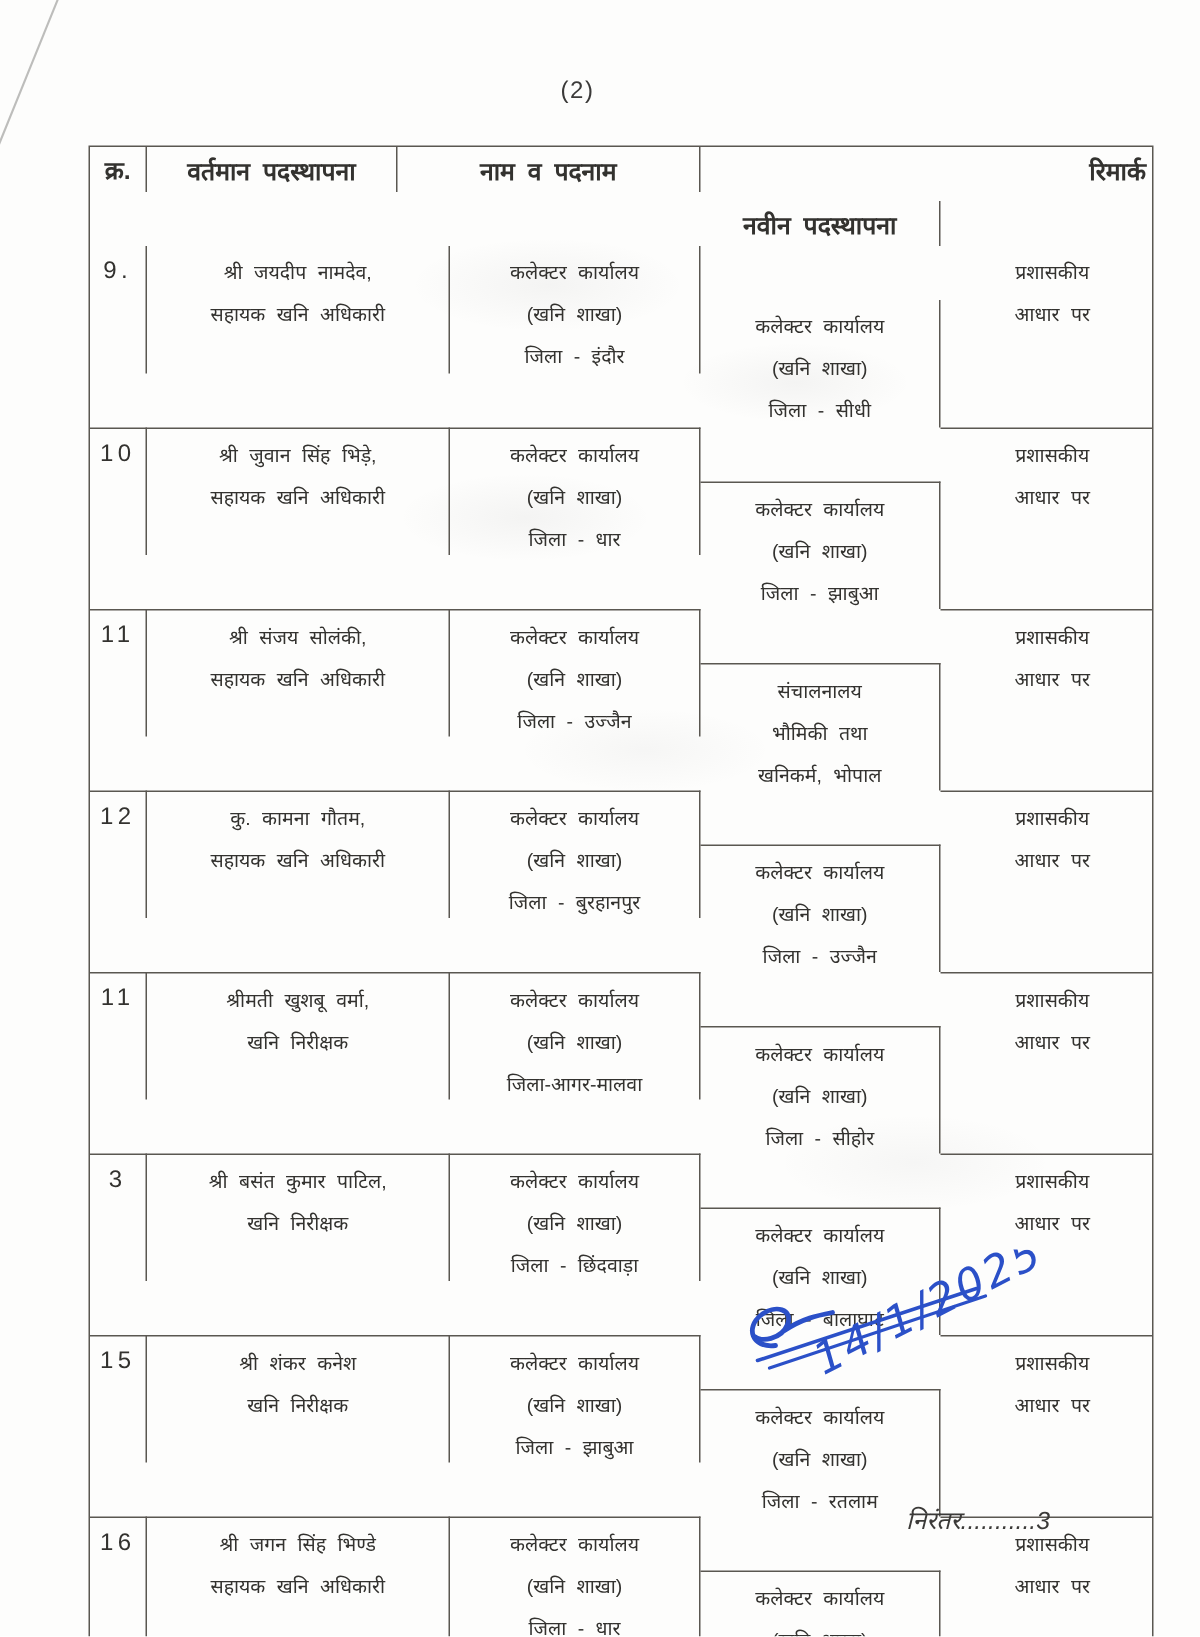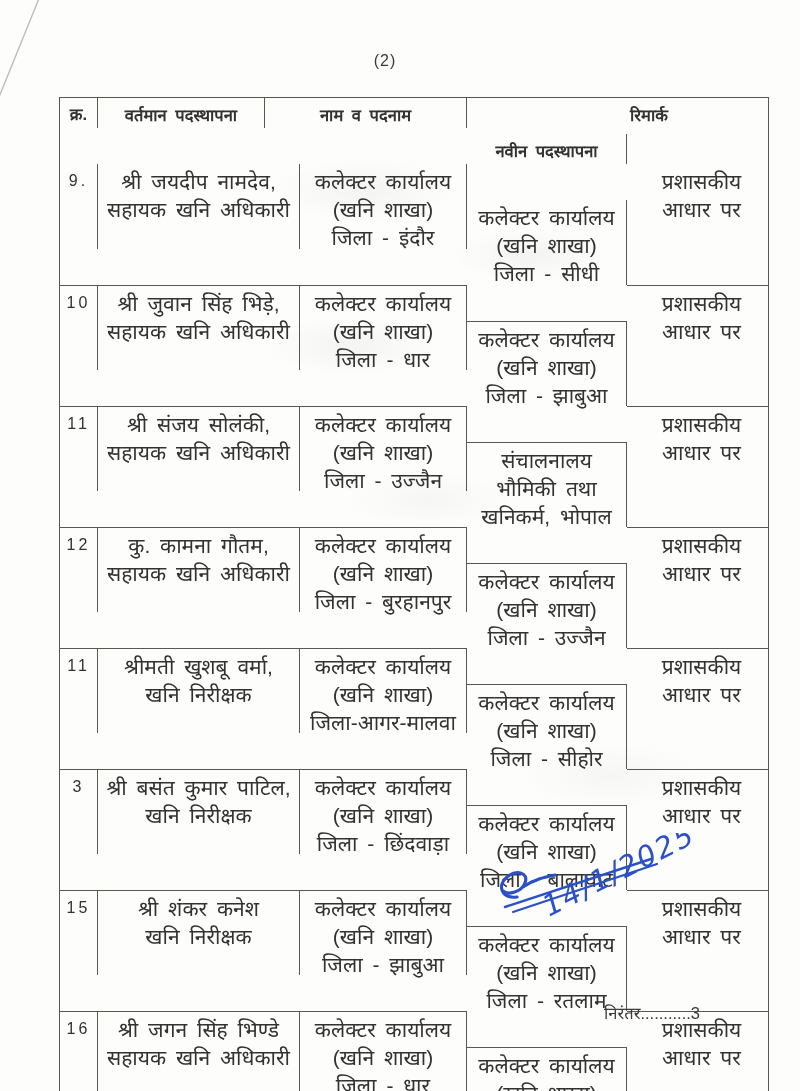--- a/index.html
+++ b/index.html
@@ -22,44 +22,44 @@
   }
   
   .doc-table {
     position:absolute; left:59px; top:97px; width:710px;
     border:1.3px solid #5a5751; box-sizing:border-box;
   }
   .tr { display:flex; }
   .td {
     box-sizing:border-box; border-right:1.3px solid #5a5751;
     white-space:pre-line; text-align:center;
-    font-size:21px; line-height:28px; word-spacing:4px;
+    font-size:13px; line-height:28px; word-spacing:4px;
     padding:1px 3px 0 3px; color:#33322f;
   }
   .td:last-child { border-right:none; }
   .tr + .tr .td { border-top:1.3px solid #5a5751; }
   .thead .td { height:30px; line-height:27px; font-weight:600; font-size:16.5px; }
   .tbody .td { height:85px; }
   .c0 { width:38px; letter-spacing:3px; padding-top:3px; font-size:16px; }
   .c1 { width:202px; padding-top:4px; }
   .c2 { width:167px; padding-top:4px; }
   .c3 { width:160px; padding-top:4px;margin-top:36px; }
   .c4 { flex:1; text-align:center; padding:4px 4px 0 12px; }
   .thead .c0 { letter-spacing:0; }
-  .thead .c4 { text-align:left; padding-left:3px; }
+  .thead .c4 { text-align:right; padding-left:3px; }
   
   .footer-block {
     position:absolute; left:356px; top:816px; width:408px; text-align:center;
     font-size:17.5px; line-height:27px; word-spacing:5px; color:#33322f;
   }
   .footer-gap { height:64px; }
   .signature-svg { position:absolute; left:483px; top:833px; }
   .continuation {
     position:absolute; top:1001px; left:0; right:100px; text-align:right;
-    font-size:16.5px; font-weight:500; color:#3b3a38;
+    font-style:italic; font-size:16.5px; font-weight:500; color:#3b3a38;
   }
 </style>
 </head>
 <body>
 
 <div class="page">
 
   <svg class="corner-svg" width="60" height="120" viewBox="0 0 60 120">
     <line x1="40" y1="-4" x2="-3" y2="102" stroke="#bdbdbb" stroke-width="1.4"></line>
   </svg>

